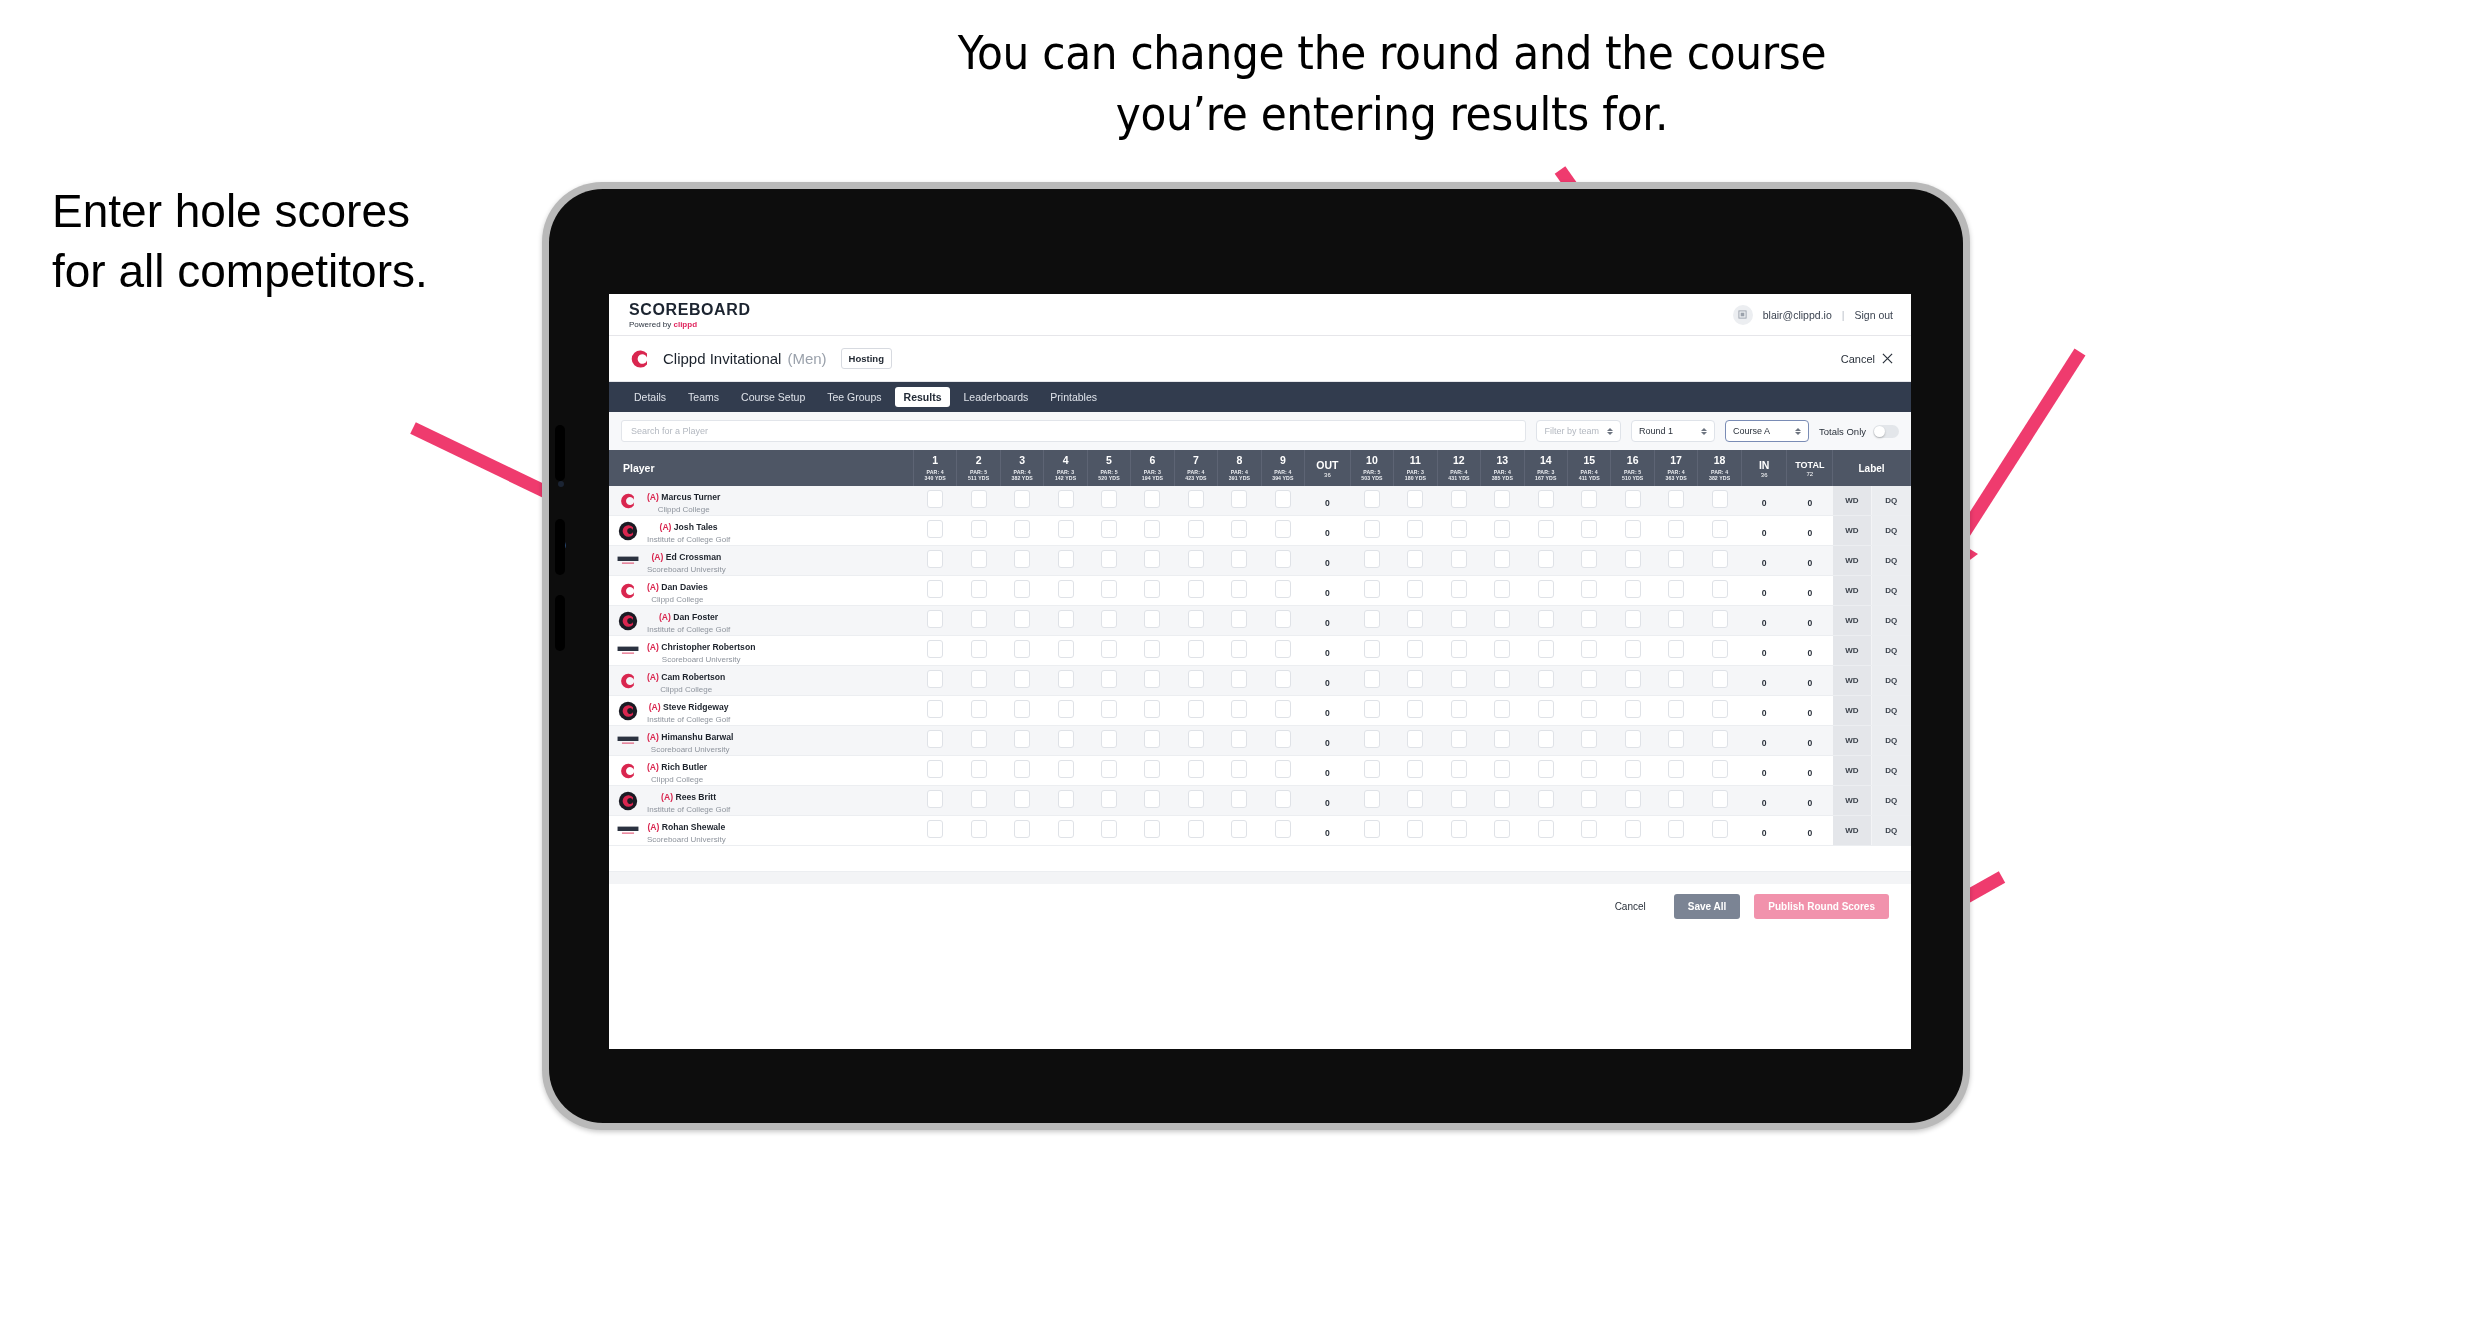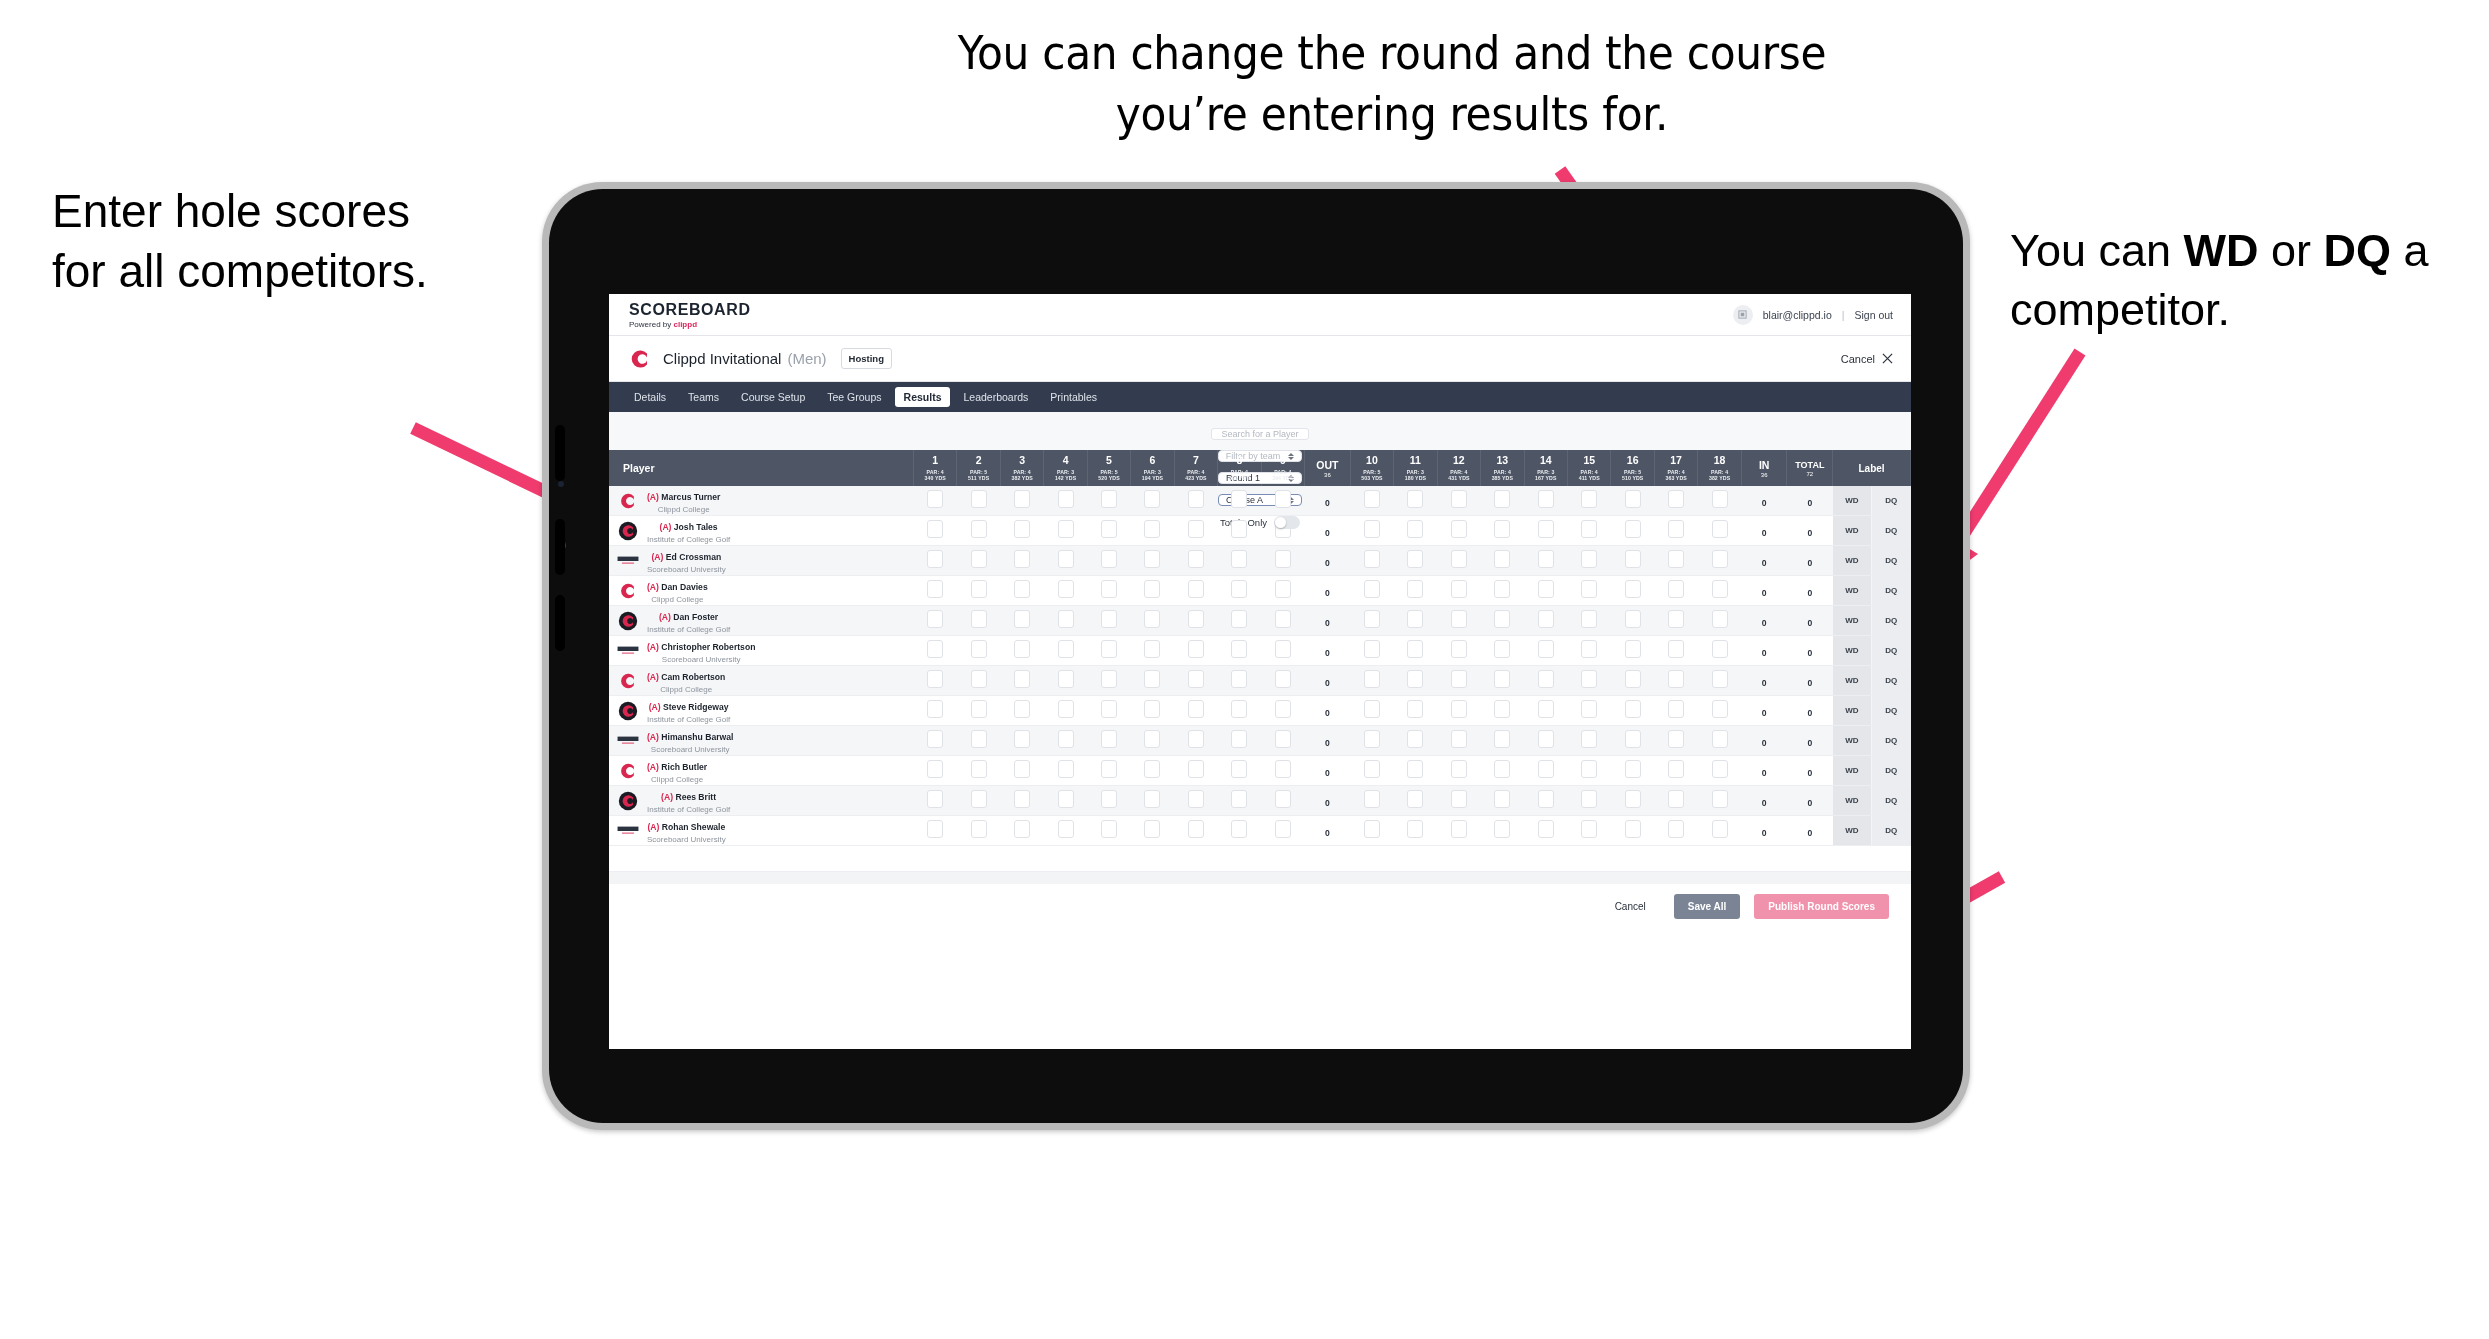--- a/index.html
+++ b/index.html
@@ -77,21 +77,21 @@
   .tgender { font-size:15px; color:#9aa1ab; margin-left:6px; }
   .hosting { margin-left:14px; border:1px solid #d7dae0; border-radius:3px; font-size:9.5px; font-weight:700; padding:4px 7px; color:#232a34; }
   .tbar-right { margin-left:auto; display:flex; align-items:center; gap:7px; font-size:11px; color:#2a313b; cursor:pointer; }
 
   
   .tabs { height: 30px; background:#323c4e; display:flex; align-items:center; padding: 12px 16px; gap: 4px; }
   .tab { font-size:10.5px; color:#dfe3ea; padding: 4px 9px; border-radius:3px; cursor:pointer; }
   .tab.active { background:#ffffff; color:#222a36; font-weight:600; }
 
   
-  .filters { height: 38px; background:#f7f8fa; display:flex; align-items:center; padding: 16px 12px; gap: 10px; flex-direction: column; }
+  .filters { height: 38px; background:#f7f8fa; display:flex; align-items:center; padding: 8px 12px; gap: 10px; }
   .search { flex: 1 1 auto; height: 22px; background:#fff; border:1px solid #e2e5ea; border-radius:3px; display:flex; align-items:center; padding: 0 9px; font-size:9px; color:#b3b8c0; }
   .selbox { height: 22px; min-width: 84px; background:#fff; border:1px solid #dfe3e9; border-radius:4px; display:flex; align-items:center; justify-content:space-between; padding: 0 7px; font-size:9px; color:#2a313b; gap:8px; }
   .selbox.ph { color:#b3b8c0; }
   .selbox.focus { border-color:#7a8cb5; }
   .caret { display:flex; flex-direction:column; gap:1px; }
   .caret i { display:block; width:0;height:0; border-left:3px solid transparent; border-right:3px solid transparent; }
   .caret i.up { border-bottom:3.4px solid #6d7480; }
   .caret i.dn { border-top:3.4px solid #6d7480; }
   .totals { display:flex; align-items:center; gap:7px; font-size:9.5px; color:#2a313b; }
   .toggle { width:26px; height:13px; border-radius:7px; background:#e3e6ea; position:relative; }
@@ -141,21 +141,20 @@
   .btn.publish { background:#f192ac; color:#fff; font-weight:600; }
 </style>
 </head>
 <body>
 
 <div class="stage">
 
   <div class="anno cond" id="anno-top">You can change the round and the course you’re entering results for.</div>
   <div class="anno" id="anno-left">Enter hole scores for all competitors.</div>
 
-  <div class="anno" id="anno-wddq"><span>You can </span><b>WD</b><span> or </span><b>DQ</b><span> a competitor.</span></div>
 
 
   <svg class="arrow" style="left:1540px; top:160px; width:200px; height:260px;" viewBox="0 0 200 260">
     <path d="M 20 10 L 150 195" stroke="#ef3b6e" stroke-width="13" fill="none"></path>
     <path d="M 175 235 L 118 196 L 152 163 Z" fill="#ef3b6e"></path>
   </svg>
 
   <svg class="arrow" style="left:395px; top:410px; width:400px; height:210px;" viewBox="0 0 400 210">
     <path d="M 18 18 L 330 168" stroke="#ef3b6e" stroke-width="13" fill="none"></path>
     <path d="M 372 190 L 302 182 L 320 138 Z" fill="#ef3b6e"></path>

